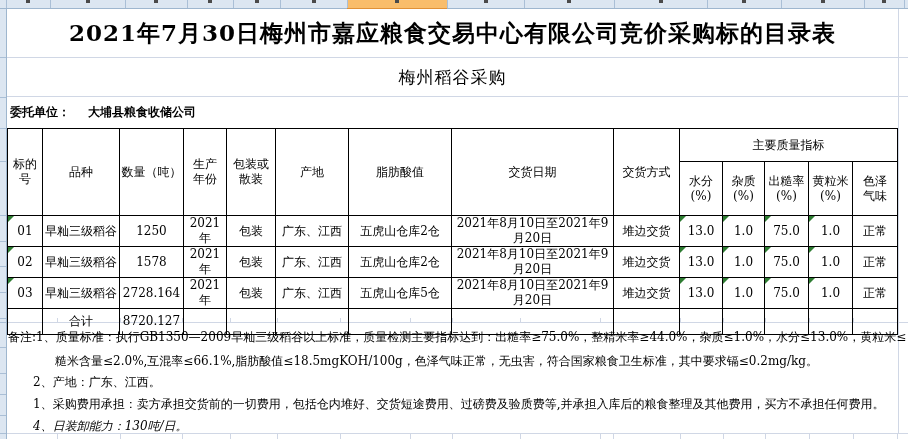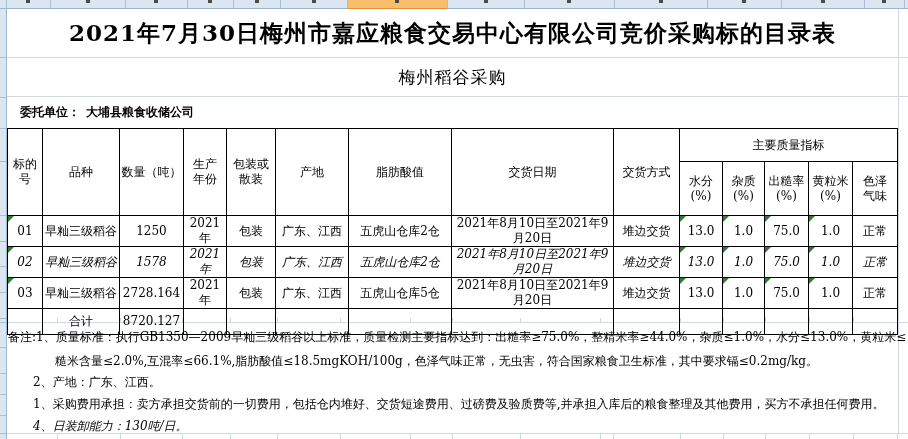--- a/index.html
+++ b/index.html
@@ -39,23 +39,23 @@
     font-size:23px;font-weight:bold;letter-spacing:1px;white-space:nowrap;
   }
   #subtitle-cell{
     left:7px;top:58px;width:891px;height:39px;
     display:flex;align-items:center;justify-content:center;
     font-size:17px;font-weight:normal;letter-spacing:1px;
   }
   #consignor-row{
     left:7px;top:97px;width:891px;height:31px;
     display:flex;align-items:center;
-    font-size:12px;font-weight:bold;padding-left:13px;box-sizing:border-box;
-  }
-  #consignor-row .val{margin-left:6px;}
+    font-size:12px;font-weight:bold;padding-left:3px;box-sizing:border-box;
+  }
+  #consignor-row .val{margin-left:18px;}
 
   
   #catalog-table{
     position:absolute;left:7px;top:128px;
     border-collapse:collapse;table-layout:fixed;
     font-size:12px;
   }
   #catalog-table th,#catalog-table td{
     border:1px solid #000;padding:0 1px;margin:0;
     text-align:center;vertical-align:middle;
@@ -231,21 +231,21 @@
         <td>广东、江西</td>
         <td>五虎山仓库2仓</td>
         <td>2021年8月10日至2021年9月20日</td>
         <td>堆边交货</td>
         <td>13.0<span class="tri"></span></td>
         <td>1.0<span class="tri"></span></td>
         <td>75.0<span class="tri"></span></td>
         <td>1.0<span class="tri"></span></td>
         <td>正常</td>
       </tr>
-      <tr style="height: 25px; font-style: italic;">
+      <tr style="height: 25px;">
         <td>02<span class="tri"></span></td>
         <td>早籼三级稻谷</td>
         <td>1578</td>
         <td>2021年</td>
         <td>包装</td>
         <td>广东、江西</td>
         <td>五虎山仓库2仓</td>
         <td>2021年8月10日至2021年9月20日</td>
         <td>堆边交货</td>
         <td>13.0<span class="tri"></span></td>

